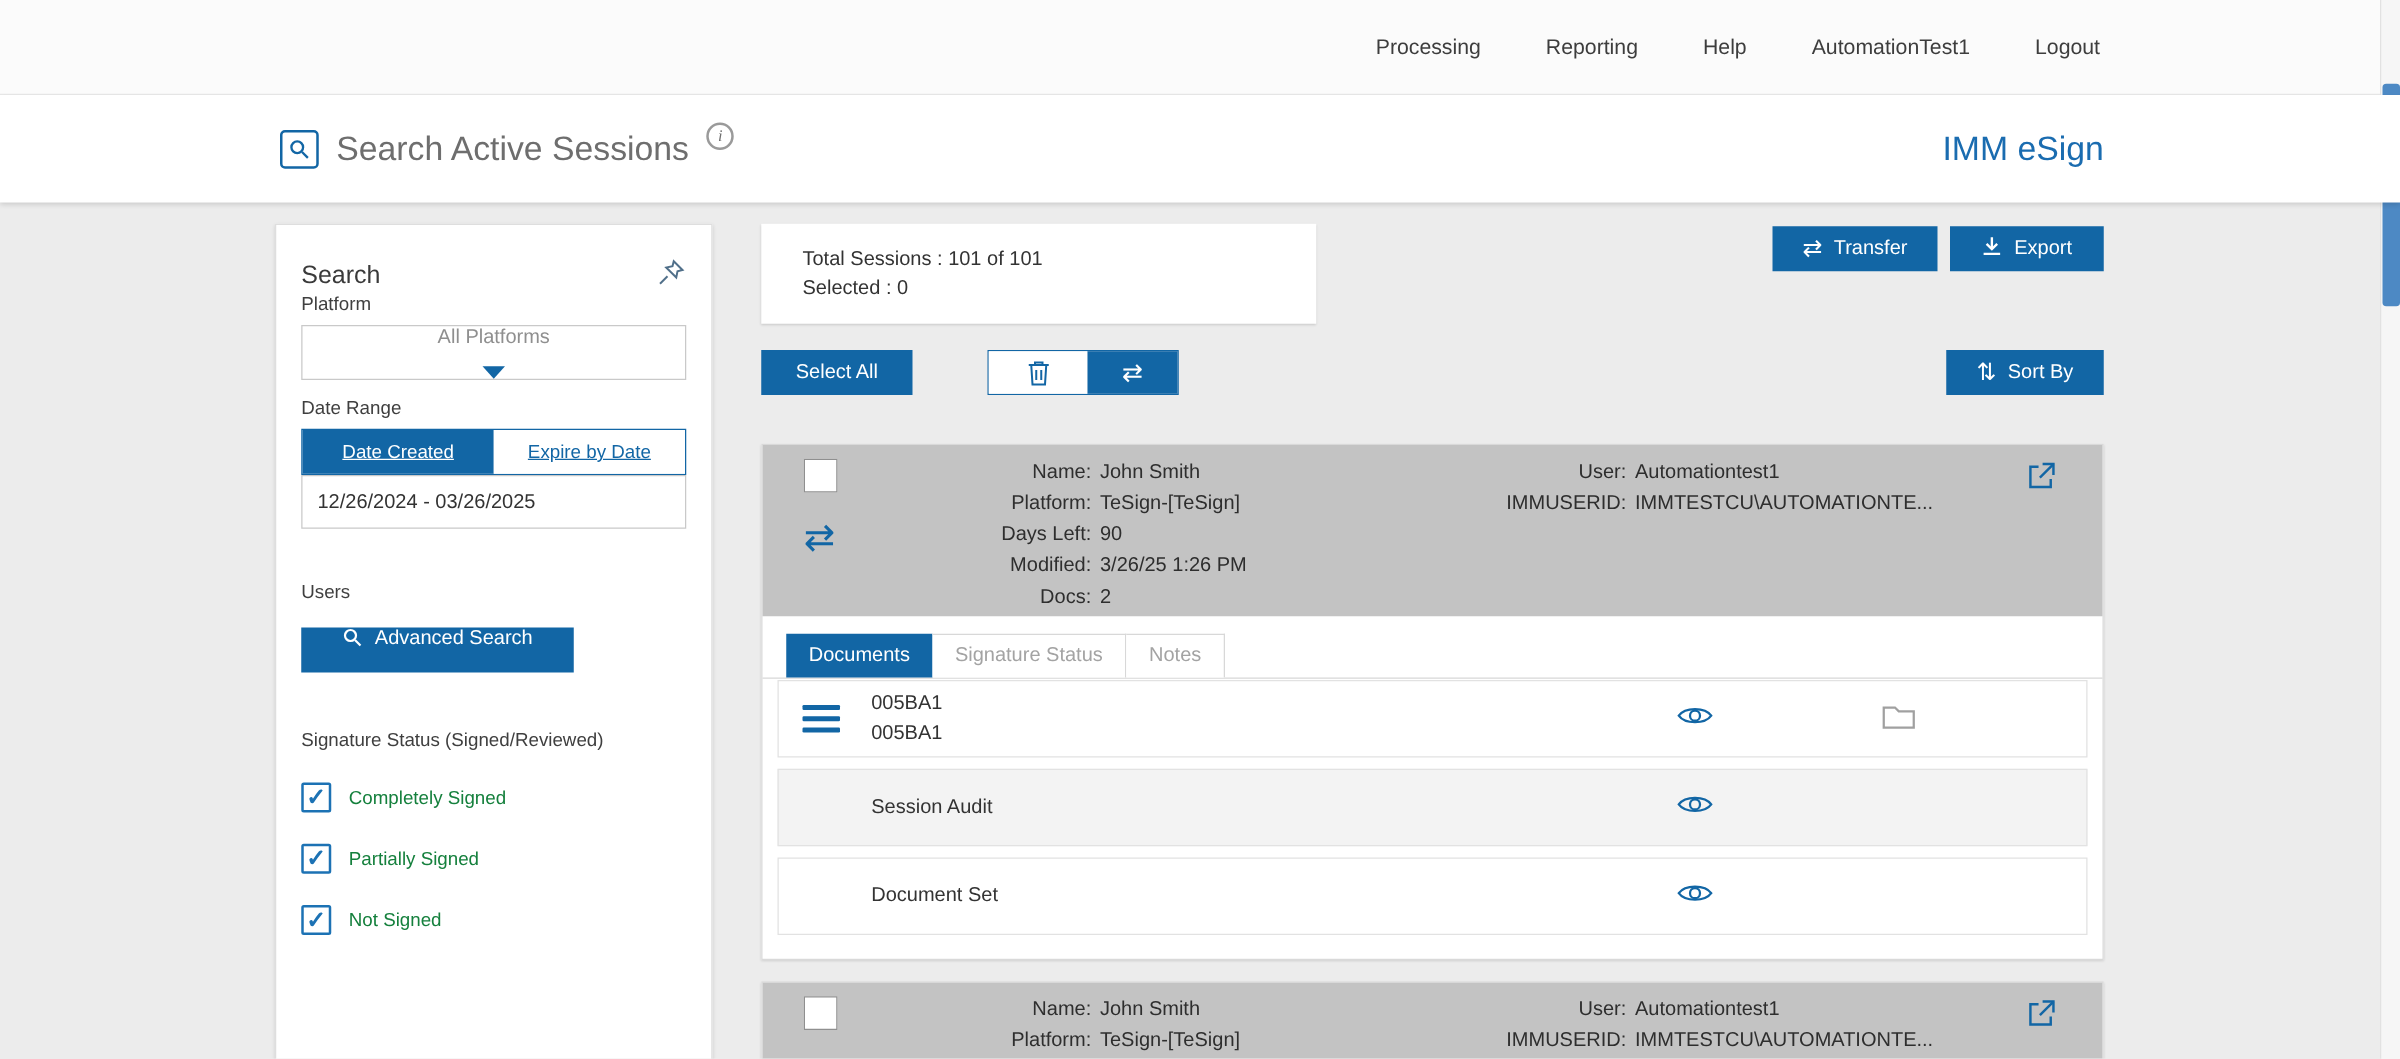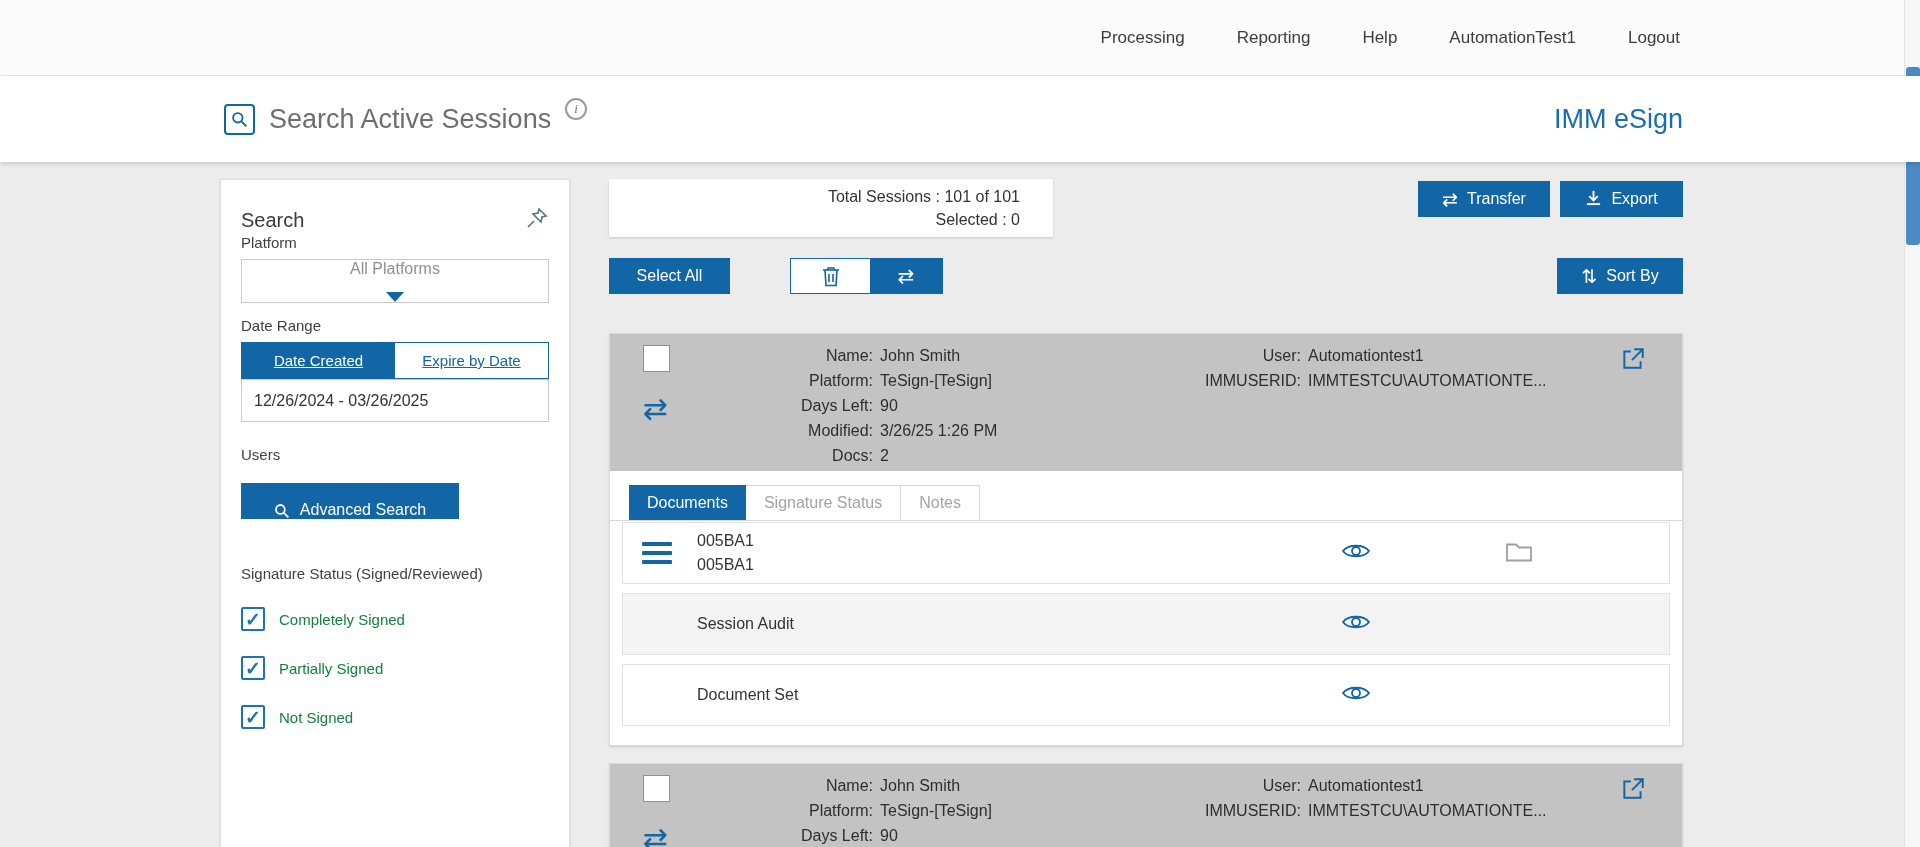--- a/index.html
+++ b/index.html
@@ -41,58 +41,58 @@
   .sidebar {
     position: absolute; left: 220px; top: 17px; width: 350px; height: 840px;
     background: #fff; border: 1px solid #dedede; box-shadow: 0 1px 3px rgba(0,0,0,0.12);
     padding: 20px;
   }
   .sidebar-head { display: flex; justify-content: space-between; align-items: center; margin-top: 6px; }
   .sidebar-title { font-size: 20px; color: #3a3a3a; font-weight: 400; }
   .field-label { font-size: 15px; color: #3f3f3f; }
   .lbl-platform { margin-bottom: 8px; }
   .lbl-daterange { margin-top: 14px; margin-bottom: 8px; }
-  .lbl-users { margin-top: 24px; margin-bottom: 10px; }
+  .lbl-users { margin-top: 42px; margin-bottom: 10px; }
   .lbl-signature { margin-top: 46px; }
   .dropdown {
     height: 44px; border: 1px solid #c9c9c9; background: #fff; cursor: pointer;
     display: flex; align-items: center; justify-content: space-between; padding: 0 14px; flex-direction: column;
   }
   .dropdown-value { color: #8f8f8f; font-size: 16px; }
   .caret { width: 0; height: 0; border-left: 9px solid transparent; border-right: 9px solid transparent; border-top: 10px solid #1266a5; }
   .toggle { display: flex; border: 1px solid #1266a5; height: 37px; }
   .toggle-btn { flex: 1; display: flex; align-items: center; justify-content: center; font-size: 15px; cursor: pointer; text-decoration: underline; }
   .toggle-btn.active { background: #1266a5; color: #fff; }
   .toggle-btn.inactive { background: #fff; color: #1266a5; }
   .text-input {
     width: 100%; height: 43px; border: 1px solid #c9c9c9; padding: 0 12px;
     font-size: 16px; color: #333; font-family: inherit; background: #fff;
   }
   .text-input.users { height: 42px; }
   .text-input::placeholder { color: #979797; }
   .adv-btn {
     margin-top: 20px; height: 36px; width: 218px; background: #1266a5; color: #fff;
-    border: none; font-size: 16px; display: flex; align-items: flex-end; justify-content: center;
+    border: none; font-size: 16px; display: flex; align-items: flex-start; justify-content: center;
     gap: 10px; cursor: pointer; font-family: inherit;
   }
   .check-row { display: flex; align-items: center; gap: 14px; margin-top: 25px; cursor: pointer; }
   .checkbox {
     width: 24px; height: 24px; border: 2px solid #1c72b4; border-radius: 2px;
     display: flex; align-items: center; justify-content: center;
     color: #1c72b4; font-size: 19px; font-weight: bold; background: #fff;
   }
   .check-label { font-size: 15px; color: #15803d; }
 
   
   .main { position: absolute; left: 609px; top: 17px; width: 1074px; }
   .main-row1 { display: flex; justify-content: space-between; align-items: flex-start; }
   .summary-card {
-    width: 444px; height: 58px; background: #fff; box-shadow: 0 1px 2px rgba(0,0,0,0.15);
+    width: 444px; height: 80px; background: #fff; box-shadow: 0 1px 2px rgba(0,0,0,0.15);
     padding: 12px 33px; display: flex; flex-direction: column; justify-content: center; gap: 5px;
-    font-size: 16px; color: #333; text-align: right;
+    font-size: 16px; color: #333;
   }
   .top-actions { display: flex; gap: 10px; margin-top: 2px; }
   .btn {
     height: 36px; background: #1266a5; color: #fff; font-size: 16px; border: none;
     display: flex; align-items: center; justify-content: center; gap: 9px;
     cursor: pointer; font-family: inherit;
   }
   .btn-transfer { width: 132px; }
   .btn-export { width: 123px; }
   .btn-selectall { width: 121px; }

